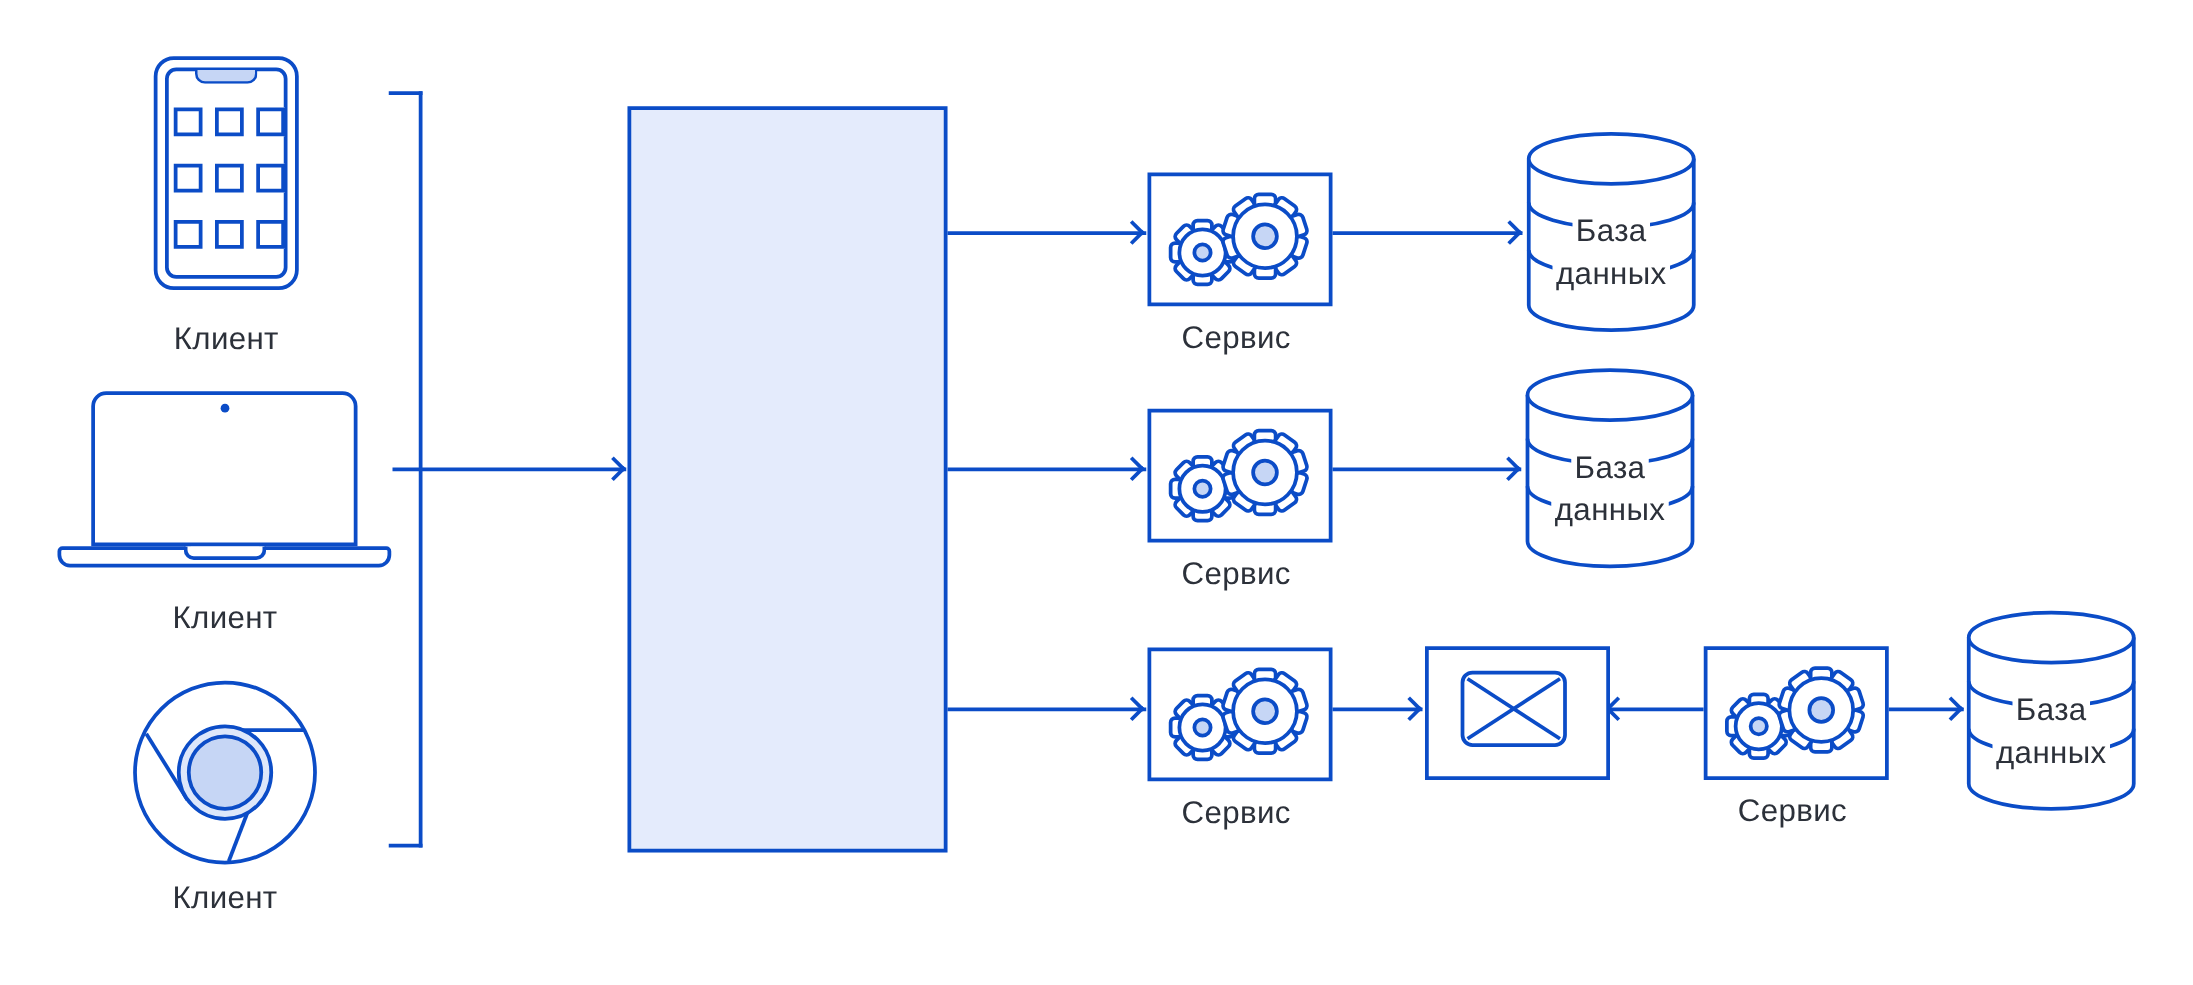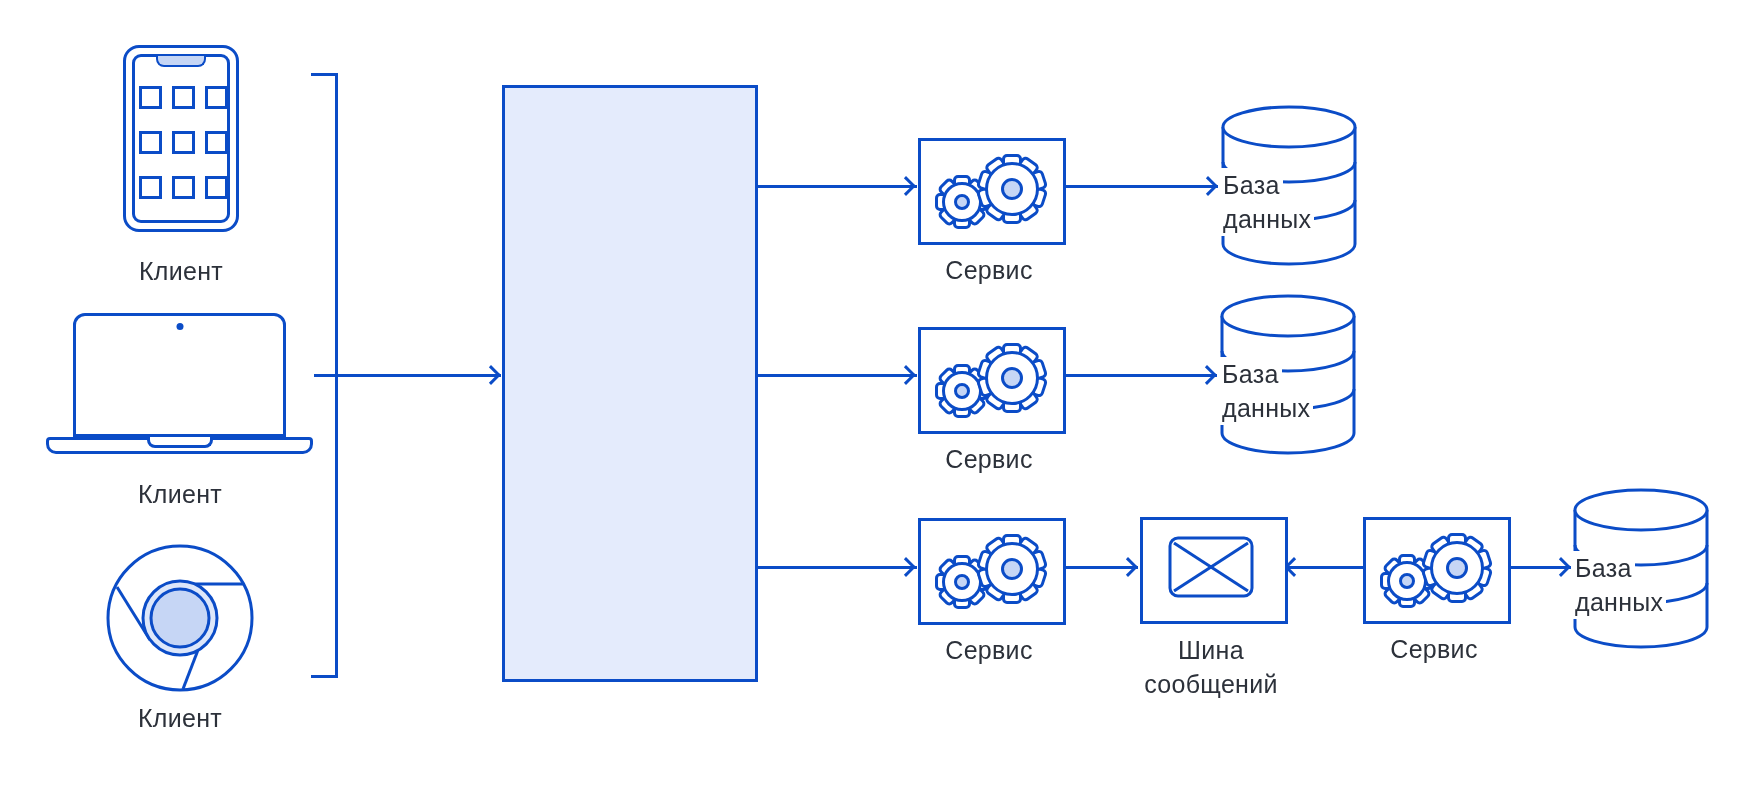--- a/index.html
+++ b/index.html
@@ -38,21 +38,21 @@
   .tooth{position:absolute;left:50%;top:50%;width:var(--tooth);height:var(--tooth);
          margin:calc(-3px - var(--tooth)/2);border:3px solid var(--stroke);border-radius:5px;background:#fff;
          transform:rotate(var(--a)) translateX(var(--r))}
   .gbody{position:absolute;inset:0;border:3px solid var(--stroke);border-radius:50%;background:#fff}
   .gdot{position:absolute;left:50%;top:50%;width:var(--dot);height:var(--dot);
         margin:calc(-3px - var(--dot)/2);border:3px solid var(--stroke);border-radius:50%;background:var(--icon-fill)}
 
   
   .db{position:absolute;width:138px;height:164px}
   .db svg{position:absolute;left:0;top:0}
-  .dbtext{position:absolute;left:0;right:0;top:64px;display:flex;flex-direction:column;align-items:flex-start;
+  .dbtext{position:absolute;left:0;right:0;top:64px;display:flex;flex-direction:column;align-items:center;
           font-size:25px;line-height:34px;color:var(--text);letter-spacing:.3px}
   .dbtext span{background:#fff;padding:0 3px}
 
   
   .bus{position:absolute;width:142px;height:101px;border:3px solid var(--stroke);background:#fff}
 
   
   .phone{position:absolute;width:110px;height:181px;border:3px solid var(--stroke);border-radius:16px;background:#fff}
   .phone-inner{position:absolute;inset:6px;border:3px solid var(--stroke);border-radius:9px}
   .phone-notch{position:absolute;left:50%;top:8px;transform:translateX(-50%);width:46px;height:9px;
@@ -263,24 +263,20 @@
   </div>
   <div class="lbl" style="left:1363px;top:634px;width:142px">Сервис</div>
 
   <div class="bus" style="left:1140px;top:517px">
     <svg width="136" height="95" viewBox="0 0 136 95">
       <rect x="27" y="18" width="82" height="58" rx="8" fill="#fff" stroke="var(--stroke)" stroke-width="3"></rect>
       <line x1="31" y1="23" x2="105" y2="71" stroke="var(--stroke)" stroke-width="3"></line>
       <line x1="105" y1="23" x2="31" y2="71" stroke="var(--stroke)" stroke-width="3"></line>
     </svg>
   </div>
-  <div class="lbl" style="left:1111px;top:633px;width:200px;line-height:34px">
-    <div>Шина</div>
-    <div>сообщений</div>
-  </div>
 
   <div class="db" style="left:1220px;top:104px">
     <svg width="138" height="164" viewBox="0 0 138 164">
       <path d="M3,23 V140 A66,20 0 0 0 135,140 V23" fill="#fff" stroke="var(--stroke)" stroke-width="3"></path>
       <ellipse cx="69" cy="23" rx="66" ry="20" fill="#fff" stroke="var(--stroke)" stroke-width="3"></ellipse>
       <path d="M3,58 A66,20 0 0 0 135,58" fill="none" stroke="var(--stroke)" stroke-width="3"></path>
       <path d="M3,96 A66,20 0 0 0 135,96" fill="none" stroke="var(--stroke)" stroke-width="3"></path>
     </svg>
     <div class="dbtext">
       <span>База</span>

